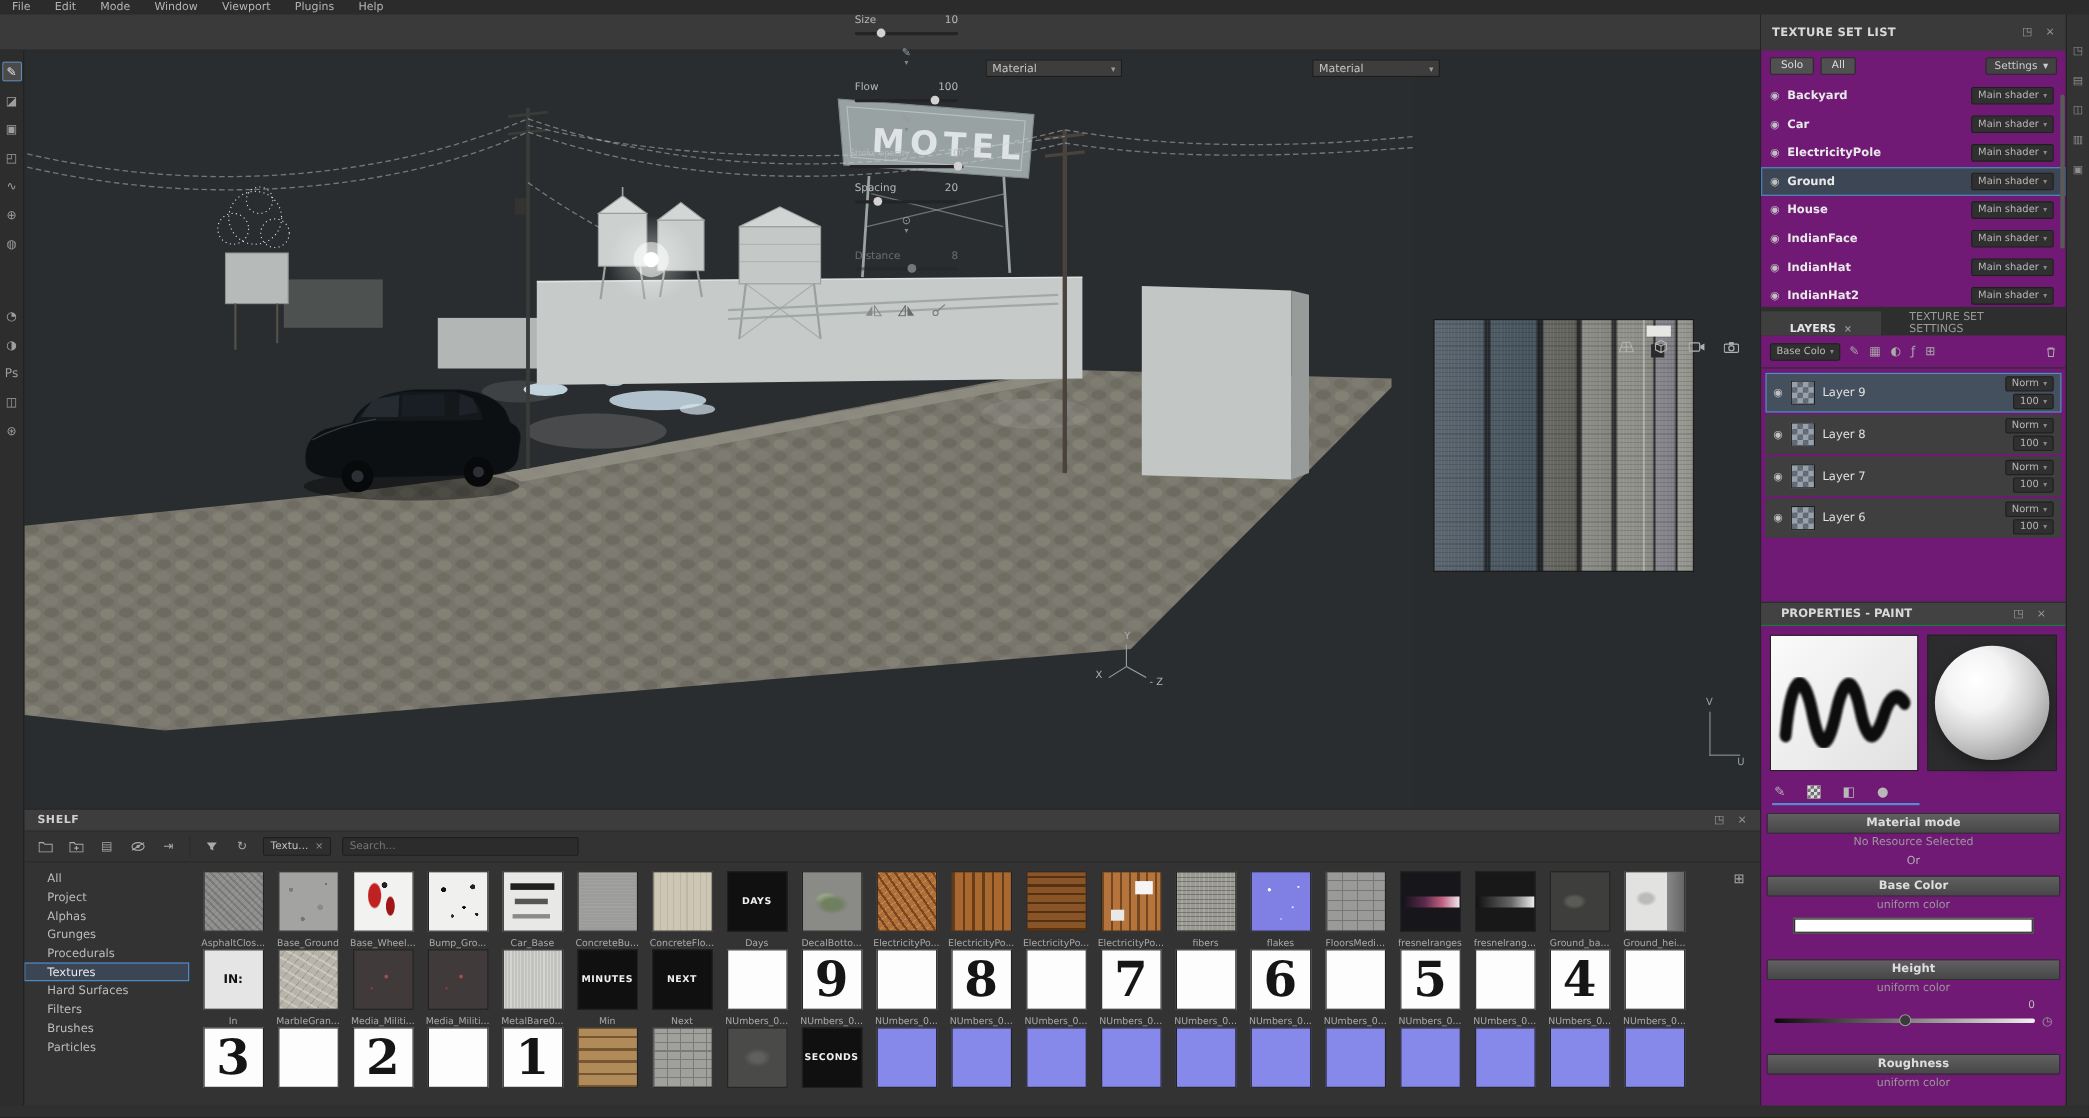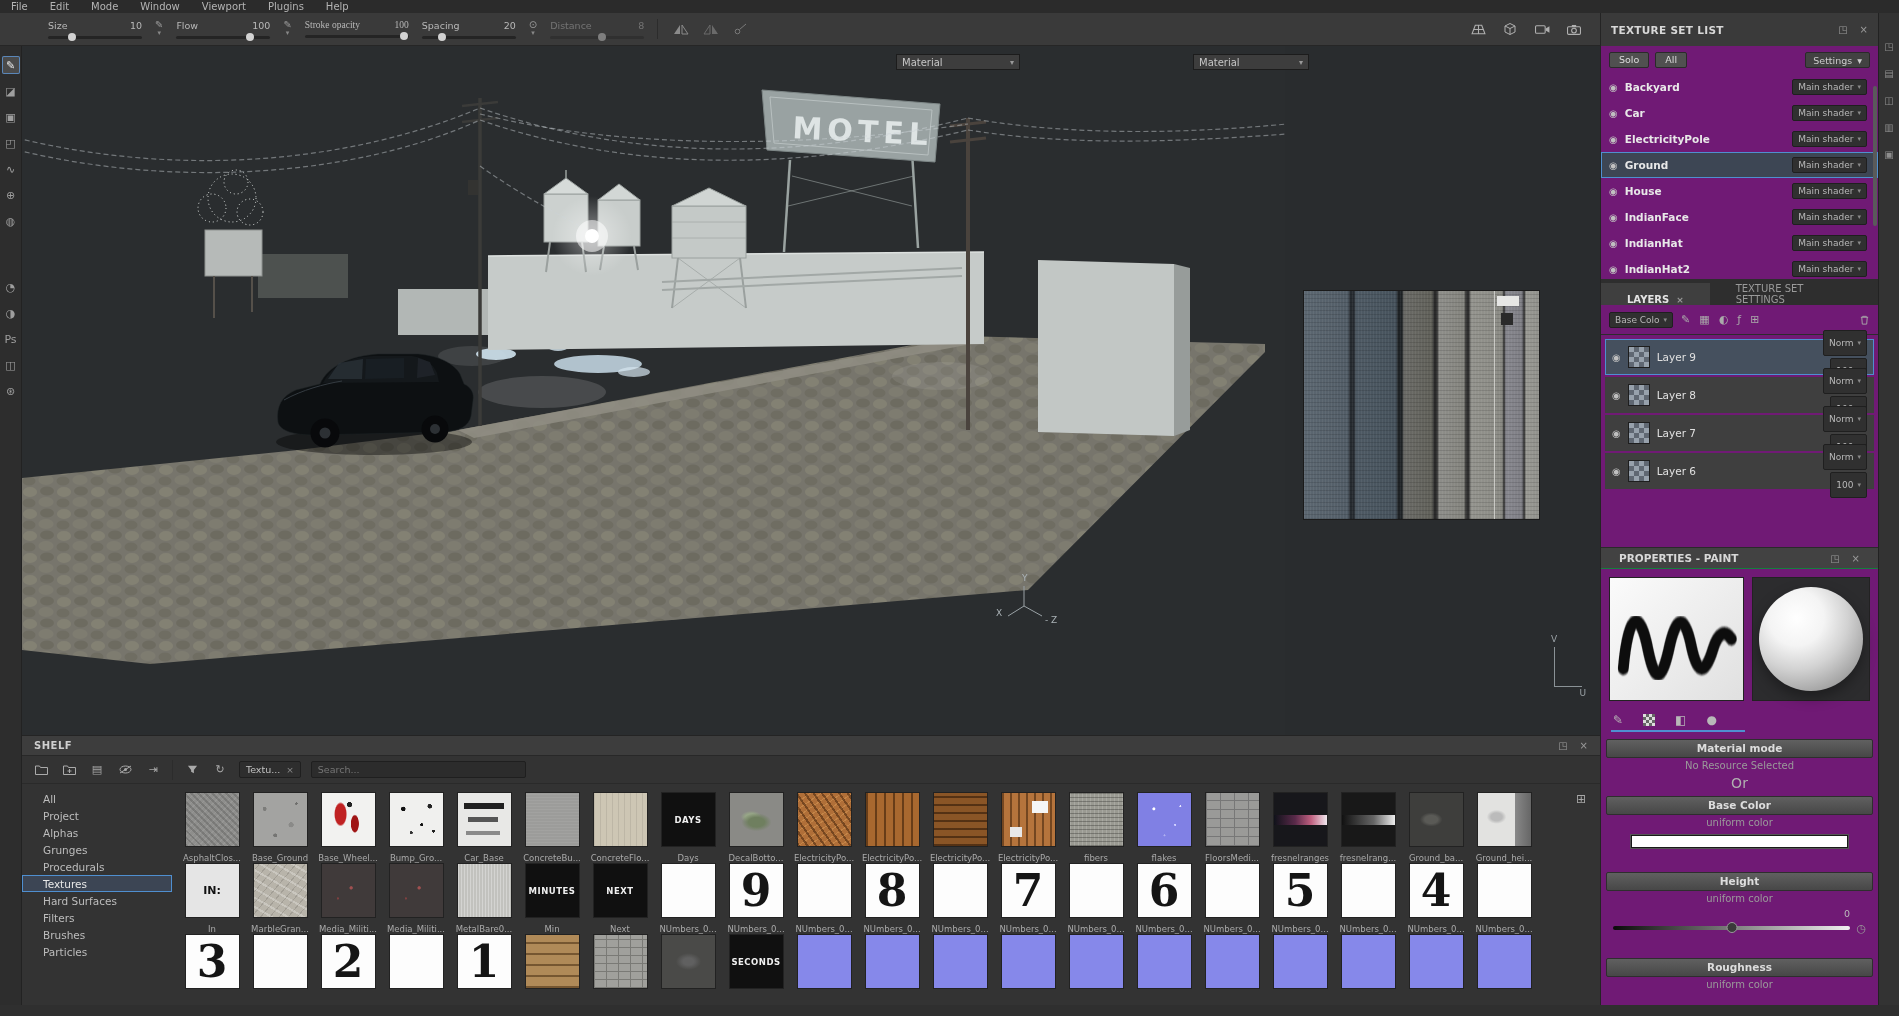--- a/index.html
+++ b/index.html
@@ -9,21 +9,21 @@
          font-size:10px; color:#c8c8c8; }
 
   
   .menubar { position:absolute; left:0; top:0; width:1899px; height:13px;
              background:#2b2b2b; display:flex; align-items:center; z-index:30; }
   .menu-item { padding:0 11px; font-size:10px; color:#b4b4b4; line-height:13px; cursor:default; }
 
   
   .toolbar { position:absolute; left:0; top:13px; width:1600px; height:33px;
              background:#3a3a3a; border-bottom:1px solid #262626;
-             display:flex; align-items:center; padding-left:48px; gap:13px; z-index:20; }
+             display:flex; align-items:center; padding-left:48px; gap:13px; z-index:20;flex-direction:column; }
   .tgroup { width:94px; }
   .tgroup.wide { width:104px;font-family:Liberation Serif, serif; }
   .trow { display:flex; justify-content:space-between; font-size:9.5px; color:#b8b8b8; }
   .track { position:relative; height:3px; background:#242424; margin-top:5px; border-radius:2px; }
   .track i { position:absolute; top:-3px; width:8px; height:8px; border-radius:50%;
              background:#d2d2d2; transform:translateX(-50%); }
   .tgroup.disabled { opacity:.45; }
   .peni { display:flex; flex-direction:column; align-items:center; color:#999;
           font-size:10px; line-height:8px; }
   .peni .cv { font-size:7px; color:#888; }
@@ -175,21 +175,21 @@
   .layers-list { padding:4px 4px 0 4px; display:flex; flex-direction:column; gap:2px; }
   .lrow { height:36px; background:#3f3f3f; display:flex; align-items:center; gap:7px;
           padding:0 6px; border:1px solid transparent; }
   .lrow.sel { border:1px solid #4f8fd0; background:#45505e; }
   .checker { width:22px; height:22px; border:1px solid #1e1e1e; background-color:#97a1ac;
              background-image:linear-gradient(45deg,#5f6772 25%,transparent 25%,transparent 75%,#5f6772 75%),
                               linear-gradient(45deg,#5f6772 25%,transparent 25%,transparent 75%,#5f6772 75%);
              background-size:10px 10px; background-position:0 0,5px 5px; }
   .lname { flex:1; font-size:10.5px; color:#e0e0e0; }
   .lchips { display:flex; flex-direction:column; align-items:flex-end; gap:2px; }
-  .lchips .chip { height:26px; }
+  .lchips .chip { height:14px; }
   .lspacer { height:58px; }
   .props-head { height:22px; background:#424242; display:flex; align-items:center; padding:0 18px;
                 border-top:1px solid #2a2a2a; border-bottom:1px solid #15803d; }
   .props-head .ttl { font-size:10.5px; font-weight:bold; color:#d8d8d8; }
   .previews { height:140px; display:flex; gap:8px; padding:8px; }
   .stroke-prev { flex:1; background:linear-gradient(135deg,#fbfbfb,#e0e0e0); border:1px solid #222; }
   .sphere-prev { width:118px; background:#2c2c2e; border:1px solid #222; display:flex;
                  align-items:center; justify-content:center; }
   .sphere { width:104px; height:104px; border-radius:50%;
             background:radial-gradient(circle at 36% 30%,#ffffff 0%,#f4f4f4 28%,#d2d2d2 52%,#a2a2a2 78%,#7e7e7e 100%);
@@ -199,21 +199,21 @@
                       border-bottom:2px solid #4f8fd0; }
   .ptab { color:#b8b8b8; font-size:12px; }
   .ptab .mini-checker { display:block; width:12px; height:12px; background-color:#ddd;
             background-image:linear-gradient(45deg,#666 25%,transparent 25%,transparent 75%,#666 75%),
                              linear-gradient(45deg,#666 25%,transparent 25%,transparent 75%,#666 75%);
             background-size:6px 6px; background-position:0 0,3px 3px; }
   .sec-head { height:19px; margin:4px 5px 0 5px; background:linear-gradient(#606060,#474747);
               border:1px solid #2e2e2e; border-radius:2px; text-align:center; font-size:10.5px;
               font-weight:bold; color:#ddd; line-height:17px; }
   .sec-sub { text-align:center; font-size:10px; color:#9a9a9a; line-height:16px; }
-  .or-line { text-align:center; font-size:14px; color:#b0b0b0; line-height:18px; }
+  .or-line { text-align:center; font-size:10px; color:#b0b0b0; line-height:18px; }
   .swatch { height:13px; margin:4px 30px 2px 30px; background:#ffffff; border:1px solid #1a1a1a;
             box-shadow:0 0 0 1px #555; }
   .hval { text-align:right; padding-right:28px; font-size:9.5px; color:#bbb; line-height:13px; }
   .hslider { display:flex; align-items:center; gap:6px; padding:0 12px; height:16px; }
   .htrack { position:relative; flex:1; height:4px;
             background:linear-gradient(90deg,#0a0a0a,#f0f0f0); border-radius:2px; }
   .hknob { position:absolute; left:50%; top:-4px; width:11px; height:11px; border-radius:50%;
            background:#3a3a3a; border:1px solid #999; transform:translateX(-50%); }
   .dial { color:#999; font-size:11px; }
   .sec-gap { height:18px; }

